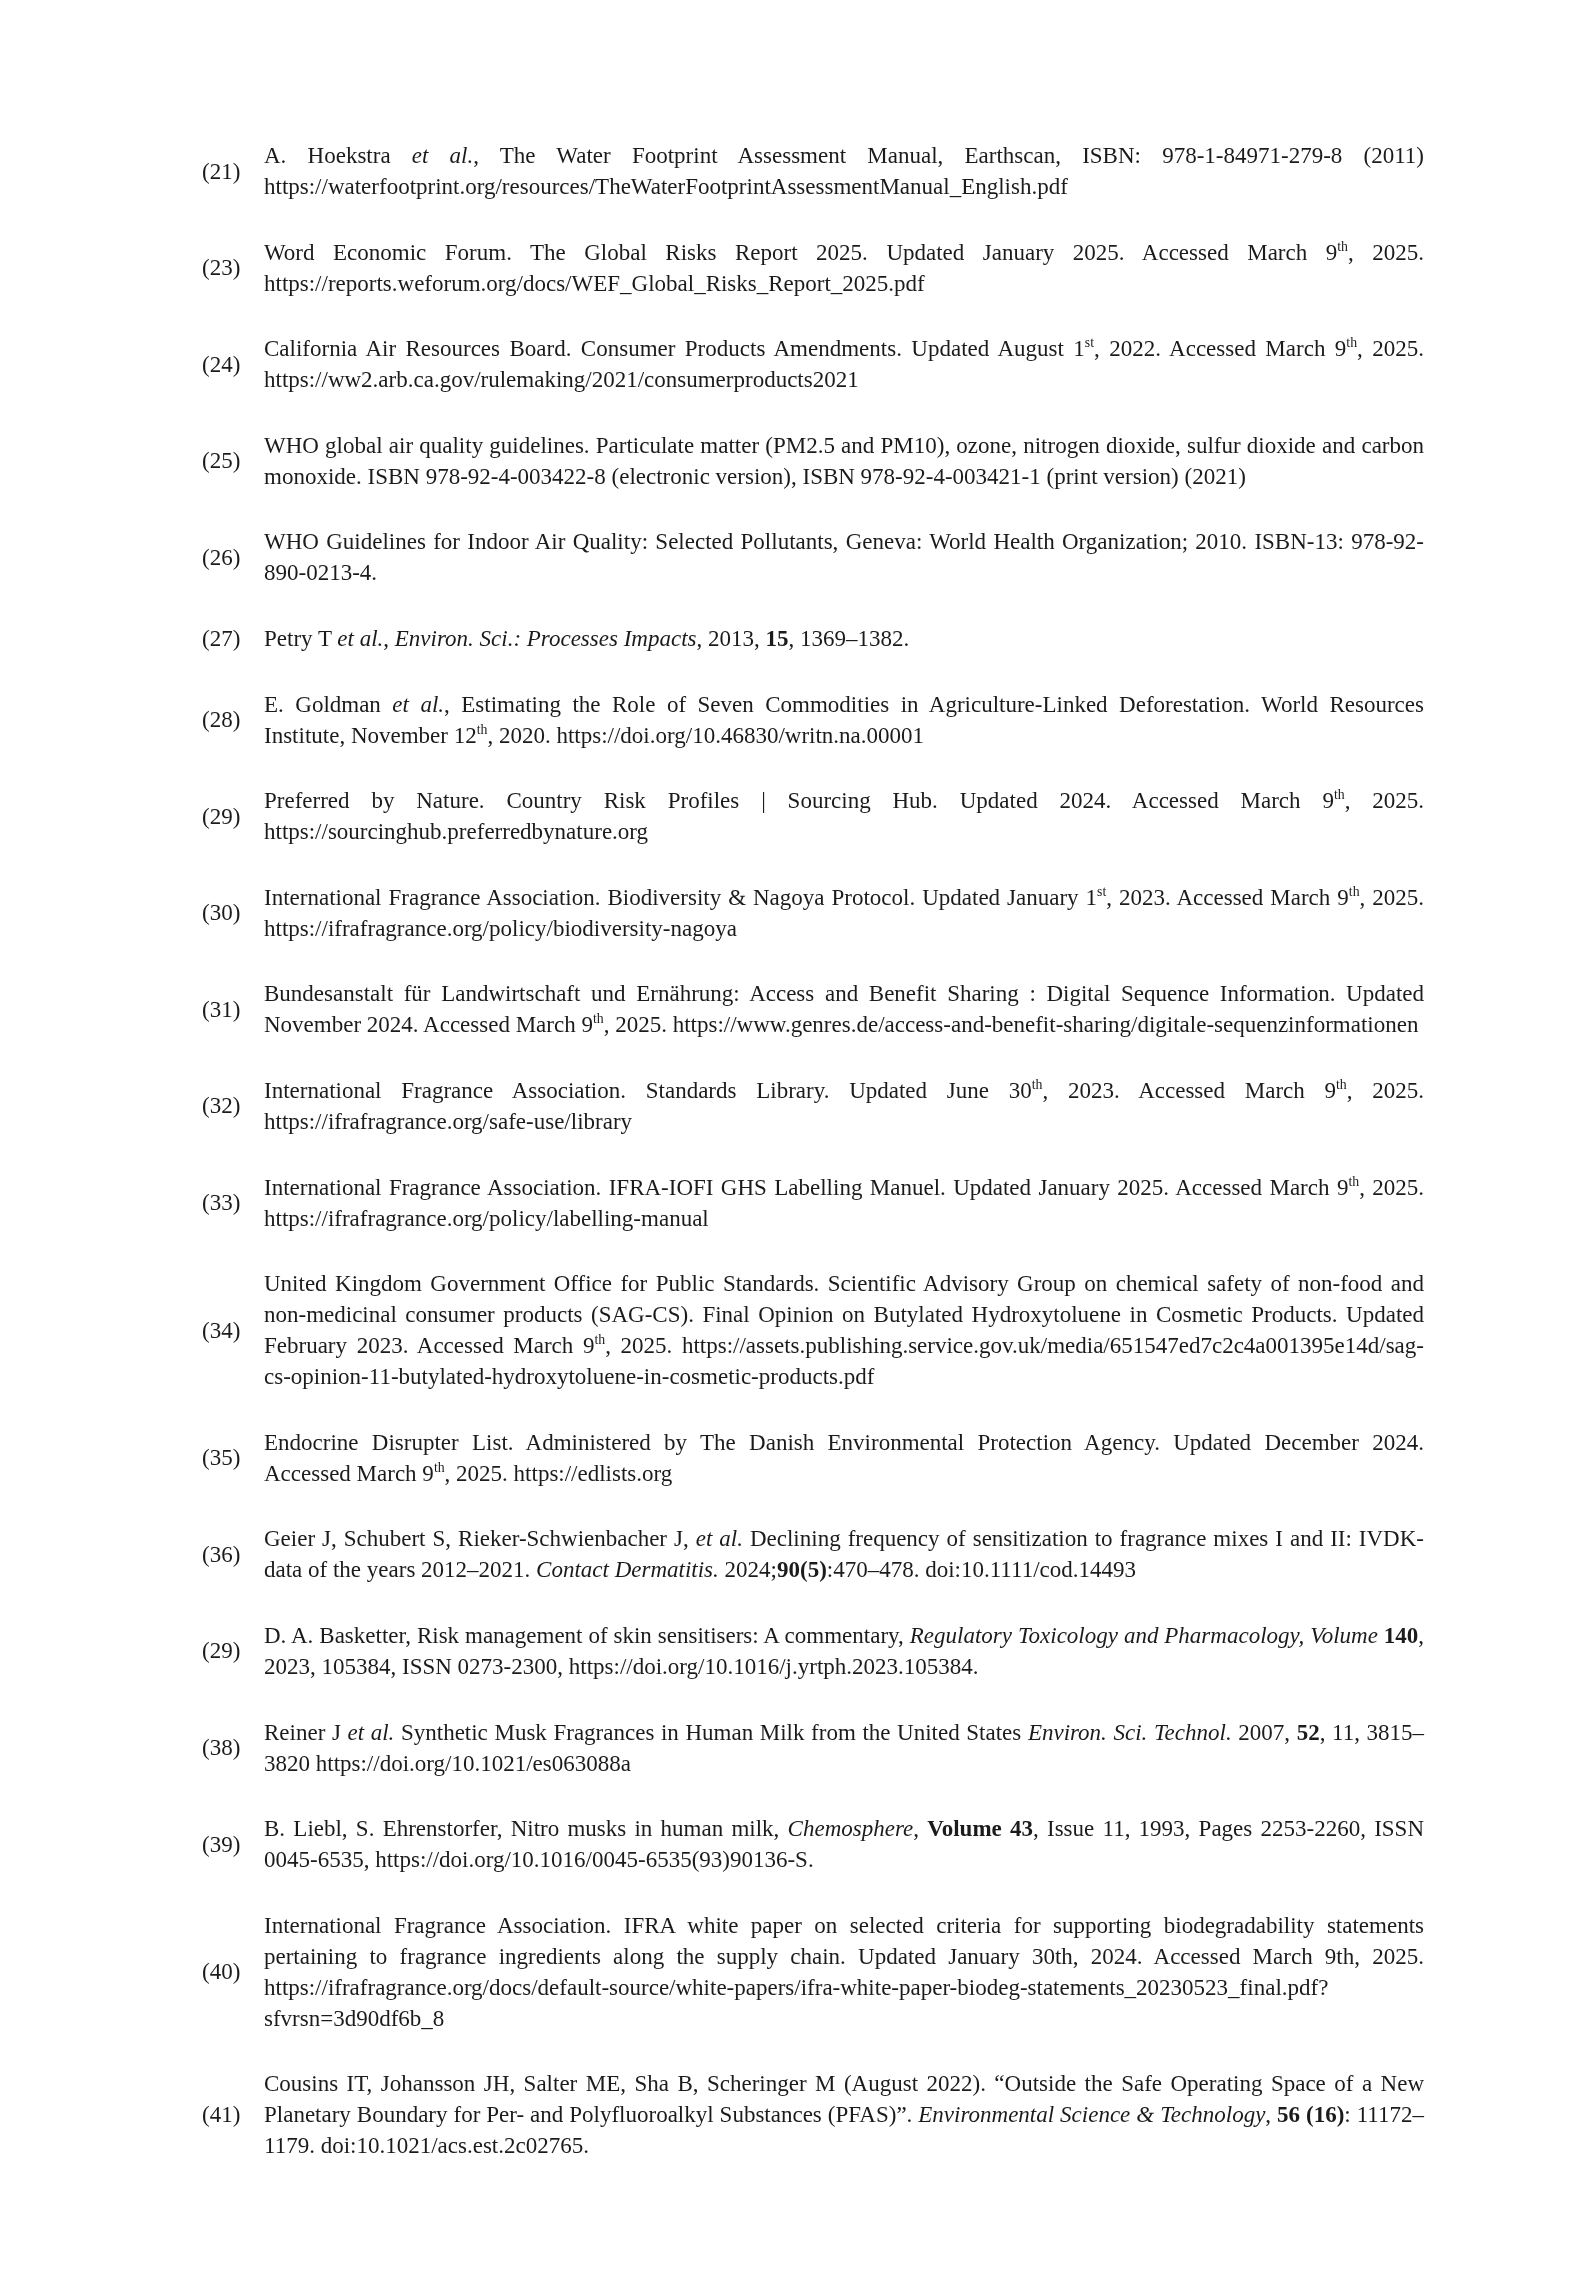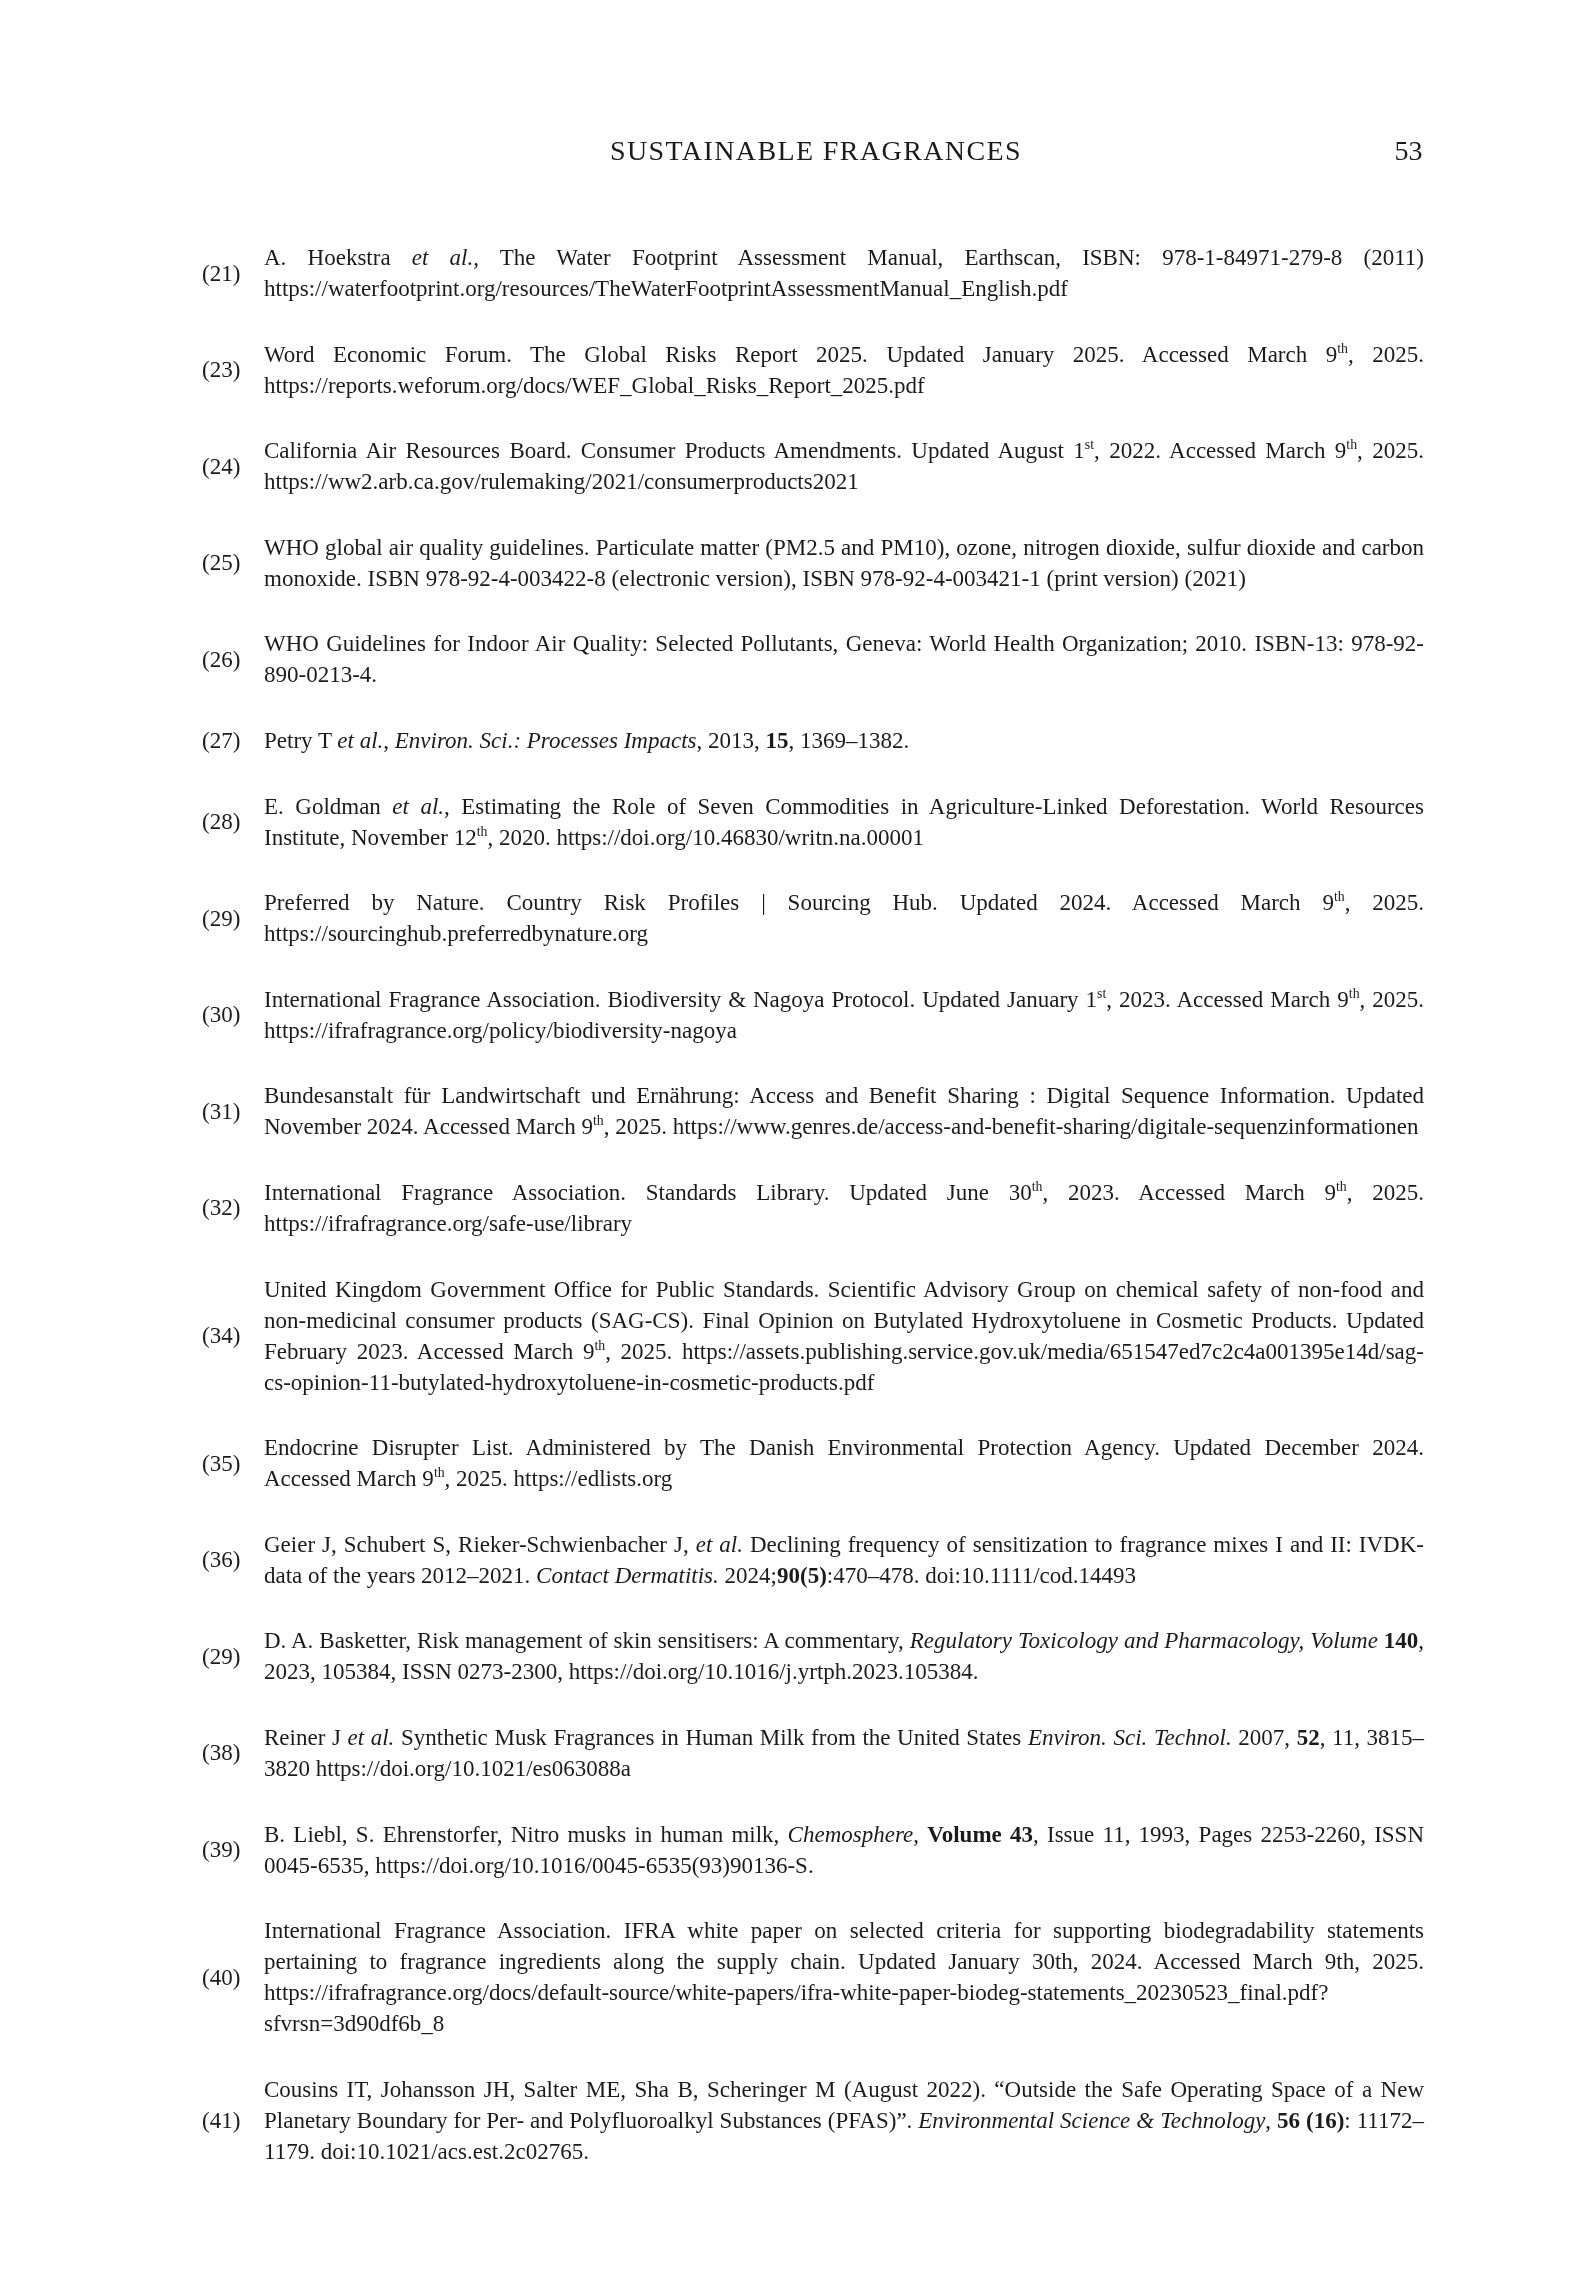--- a/index.html
+++ b/index.html
@@ -72,24 +72,20 @@
     font-size: 0.6em;
     line-height: 0;
     vertical-align: super;
     letter-spacing: 0;
   }
 </style>
 </head>
 <body>
 
 <div class="page">
-  <header class="doc-header">
-    <div class="doc-title">SUSTAINABLE FRAGRANCES</div>
-    <div class="page-number">53</div>
-  </header>
 
   <main class="ref-list">
       <div class="ref-item">
         <span class="ref-num">(21)</span>
         <p class="ref-text"><span>A. Hoekstra </span><em>et al.</em><span>, The Water Footprint Assessment Manual, Earthscan, ISBN: 978-1-84971-279-8 (2011) https://waterfootprint.org/resources/TheWaterFootprintAssessmentManual_English.pdf</span></p>
       </div>
       <div class="ref-item">
         <span class="ref-num">(23)</span>
         <p class="ref-text"><span>Word Economic Forum. The Global Risks Report 2025. Updated January 2025. Accessed March 9</span><sup>th</sup><span>, 2025. https://reports.weforum.org/docs/WEF_Global_Risks_Report_2025.pdf</span></p>
       </div>
@@ -123,20 +119,24 @@
       </div>
       <div class="ref-item">
         <span class="ref-num">(31)</span>
         <p class="ref-text"><span>Bundesanstalt für Landwirtschaft und Ernährung: Access and Benefit Sharing : Digital Sequence Information. Updated November 2024. Accessed March 9</span><sup>th</sup><span>, 2025. https://www.genres.de/access-and-benefit-sharing/digitale-sequenzinformationen</span></p>
       </div>
       <div class="ref-item">
         <span class="ref-num">(32)</span>
         <p class="ref-text"><span>International Fragrance Association. Standards Library. Updated June 30</span><sup>th</sup><span>, 2023. Accessed March 9</span><sup>th</sup><span>, 2025. https://ifrafragrance.org/safe-use/library</span></p>
       </div>
       <div class="ref-item">
+        <span class="ref-num">(33)</span>
+        <p class="ref-text"><span>International Fragrance Association. IFRA-IOFI GHS Labelling Manuel. Updated January 2025. Accessed March 9</span><sup>th</sup><span>, 2025. https://ifrafragrance.org/policy/labelling-manual</span></p>
+      </div>
+      <div class="ref-item">
         <span class="ref-num">(34)</span>
         <p class="ref-text"><span>United Kingdom Government Office for Public Standards. Scientific Advisory Group on chemical safety of non-food and non-medicinal consumer products (SAG-CS). Final Opinion on Butylated Hydroxytoluene in Cosmetic Products. Updated February 2023. Accessed March 9</span><sup>th</sup><span>, 2025. https://assets.publishing.service.gov.uk/media/651547ed7c2c4a001395e14d/sag-cs-opinion-11-butylated-hydroxytoluene-in-cosmetic-products.pdf</span></p>
       </div>
       <div class="ref-item">
         <span class="ref-num">(35)</span>
         <p class="ref-text"><span>Endocrine Disrupter List. Administered by The Danish Environmental Protection Agency. Updated December 2024. Accessed March 9</span><sup>th</sup><span>, 2025. https://edlists.org</span></p>
       </div>
       <div class="ref-item">
         <span class="ref-num">(36)</span>
         <p class="ref-text"><span>Geier J, Schubert S, Rieker-Schwienbacher J, </span><em>et al.</em><span> Declining frequency of sensitization to fragrance mixes I and II: IVDK-data of the years 2012–2021. </span><em>Contact Dermatitis.</em><span> 2024;</span><strong>90(5)</strong><span>:470–478. doi:10.1111/cod.14493</span></p>

